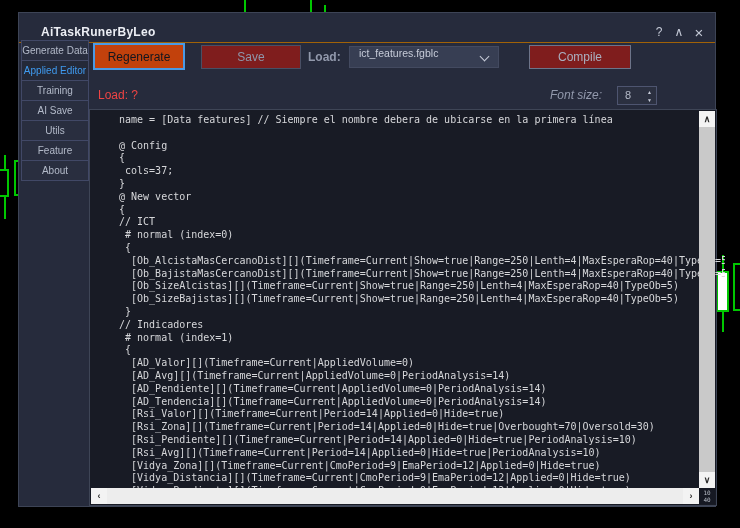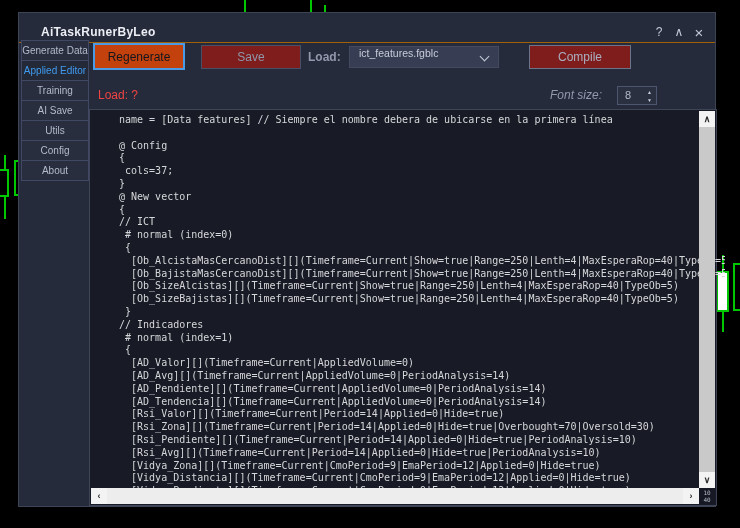--- a/index.html
+++ b/index.html
@@ -121,21 +121,21 @@
         <span class="x">×</span>
       </div>
     </div>
 
     <div class="sidebar">
         <div class="tab">Generate Data</div>
         <div class="tab selected">Applied Editor</div>
         <div class="tab">Training</div>
         <div class="tab">AI Save</div>
         <div class="tab">Utils</div>
-        <div class="tab">Config</div>
+        <div class="tab">Feature</div>
         <div class="tab">About</div>
       </div>
 
     <button class="btn regen">Regenerate</button>
     <button class="btn save">Save</button>
     <span class="lbl load-lbl">Load:</span>
     <div class="select">
       <span>ict_features.fgblc</span>
       <span class="chev"></span>
     </div>

